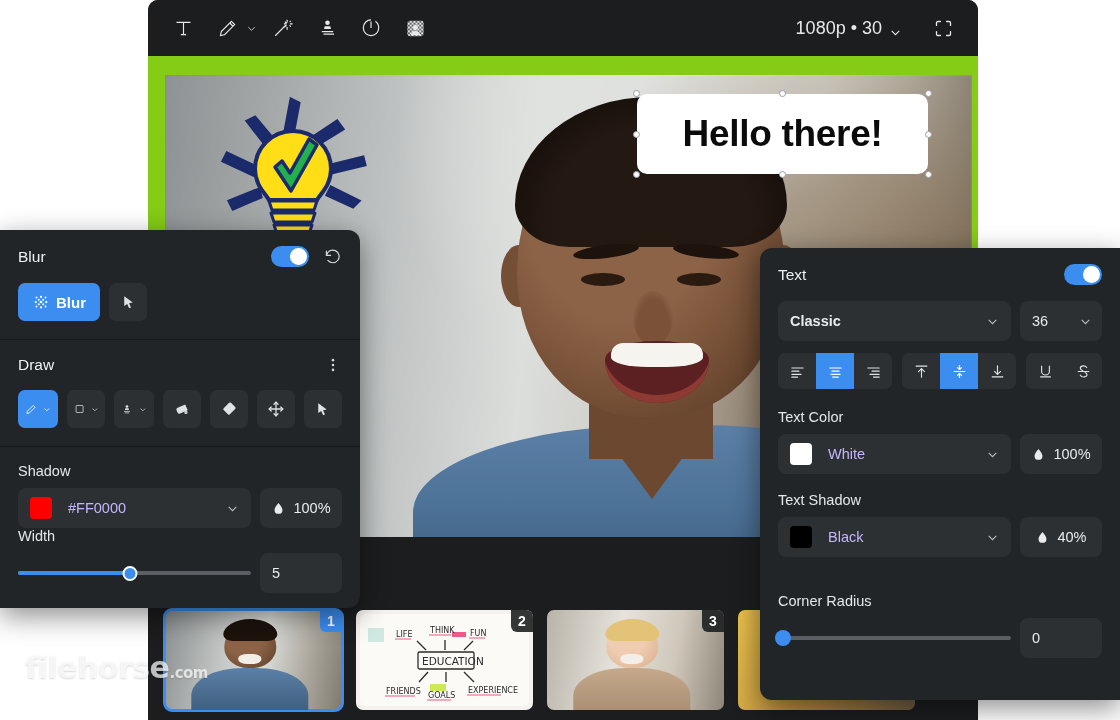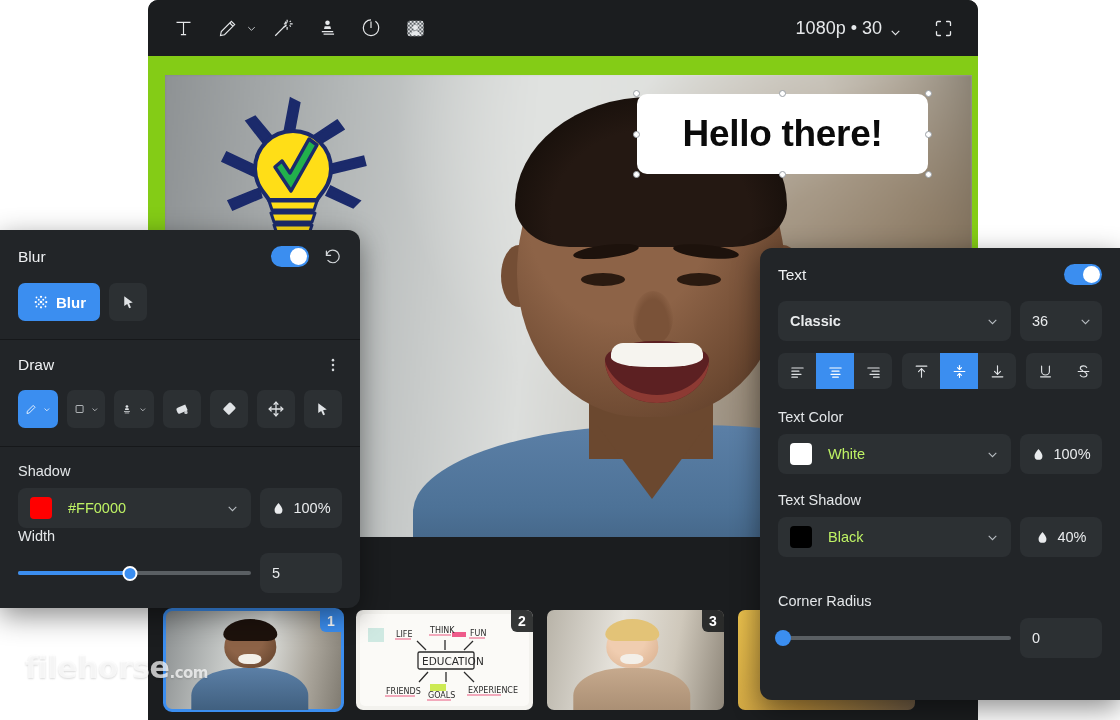--- a/index.html
+++ b/index.html
@@ -212,21 +212,21 @@
     flex: 1; height: 40px; background: #2c3033; border-radius: 8px;
     display: flex; align-items: center; padding: 0 12px; gap: 16px; cursor: pointer;
   }
   .swatch { width: 22px; height: 22px; border-radius: 4px; flex: 0 0 auto; }
   .swatch.checker {
     background-image:
       linear-gradient(45deg,#c9c9c9 25%,transparent 25%,transparent 75%,#c9c9c9 75%),
       linear-gradient(45deg,#c9c9c9 25%,#ffffff 25%,#ffffff 75%,#c9c9c9 75%);
     background-size: 8px 8px; background-position: 0 0, 4px 4px;
   }
-  .select-text { flex: 1; font-size: 14.5px; color: #bef264; }
+  .select-text { flex: 1; font-size: 14.5px; color: #c4b5fd; }
   .select-text.bright { color: #e9ebed; font-weight: bold; }
   .select-text.white { color: #e9ebed; }
   .opacity-box {
     width: 82px; height: 40px; background: #2c3033; border-radius: 8px;
     display: flex; align-items: center; justify-content: center; gap: 7px;
     font-size: 14.5px; color: #e9ebed; cursor: pointer;
   }
   .num-box {
     width: 82px; height: 40px; background: #2c3033; border-radius: 8px;
     display: flex; align-items: center; padding: 0 12px;

